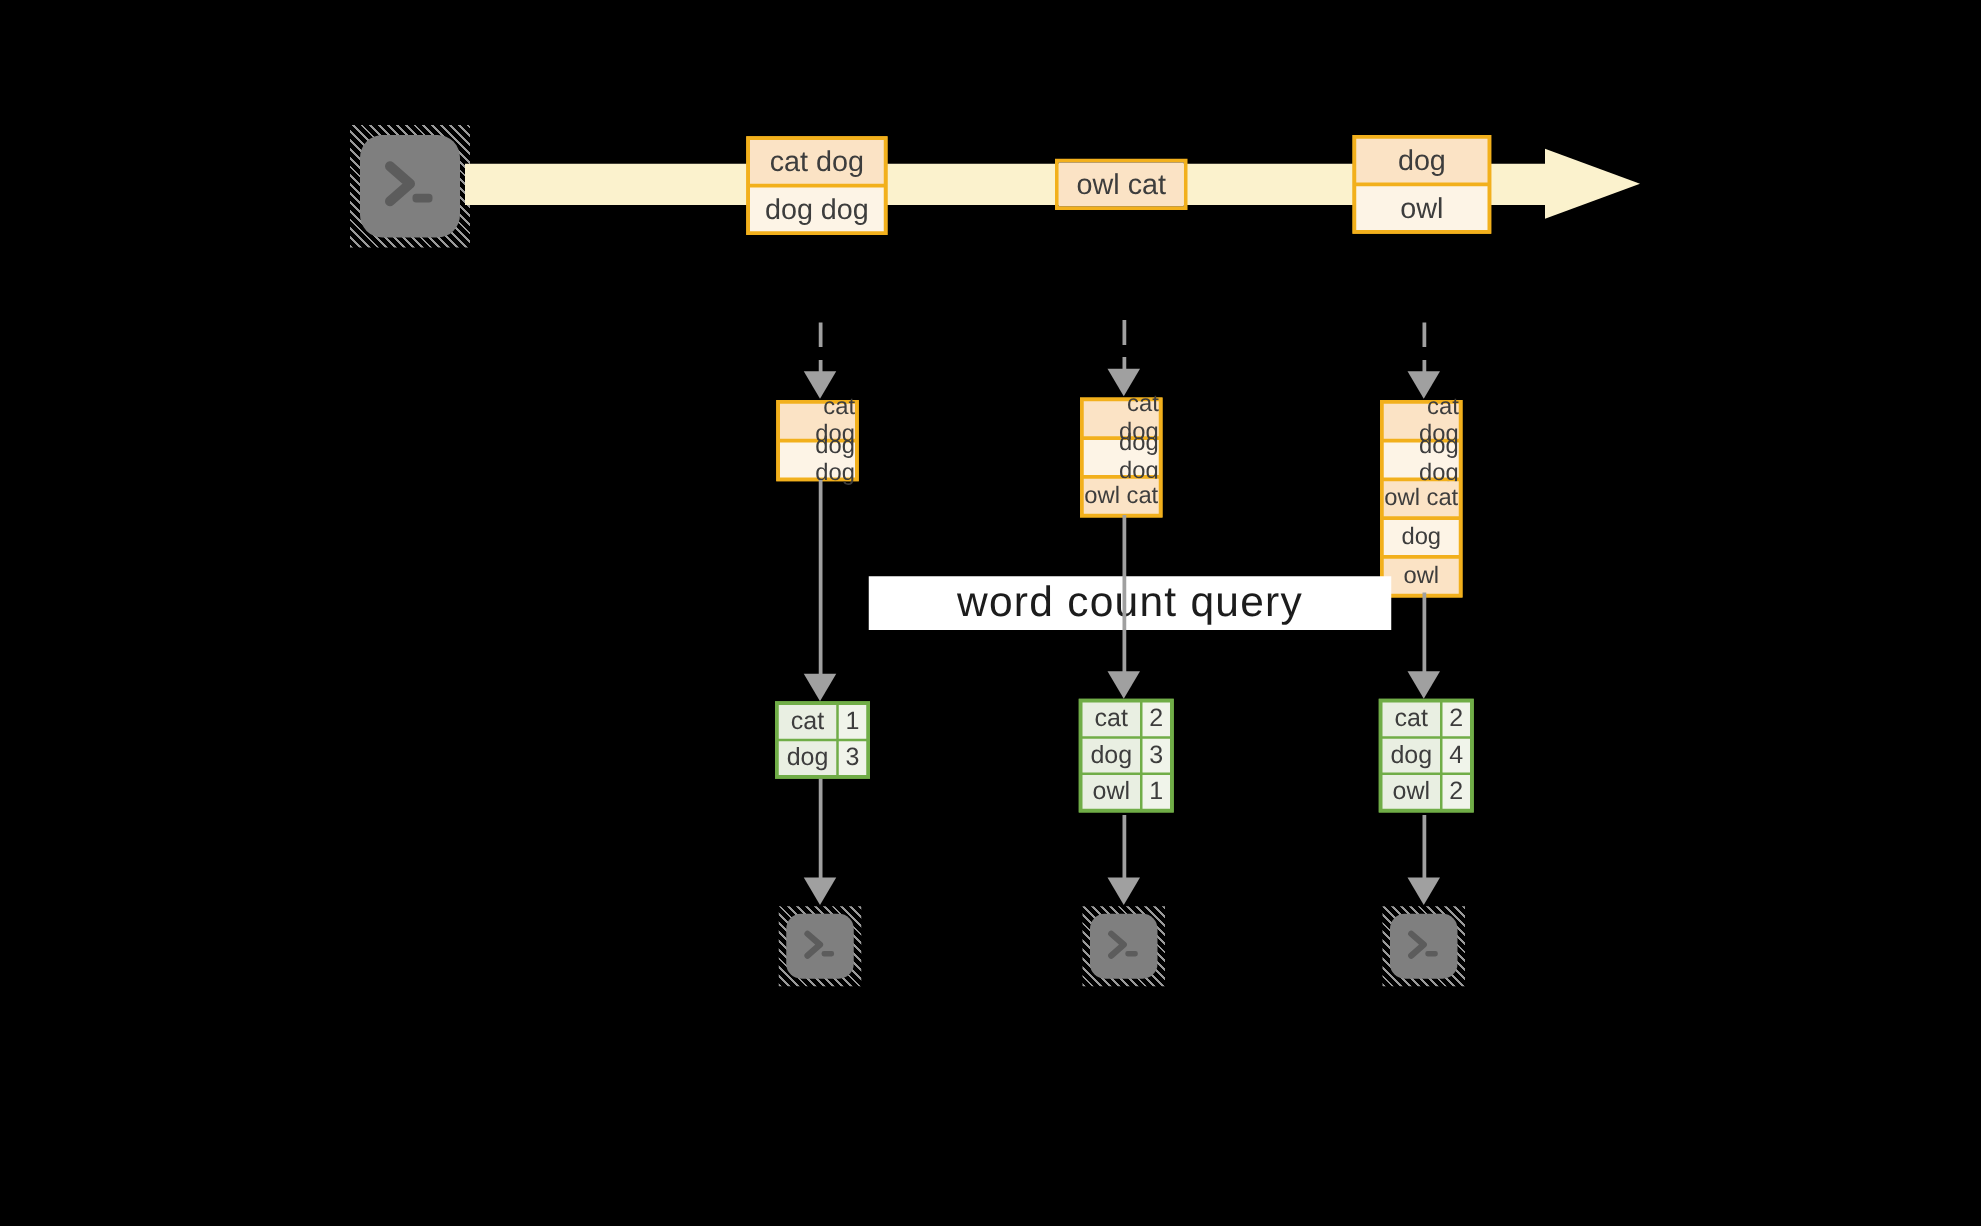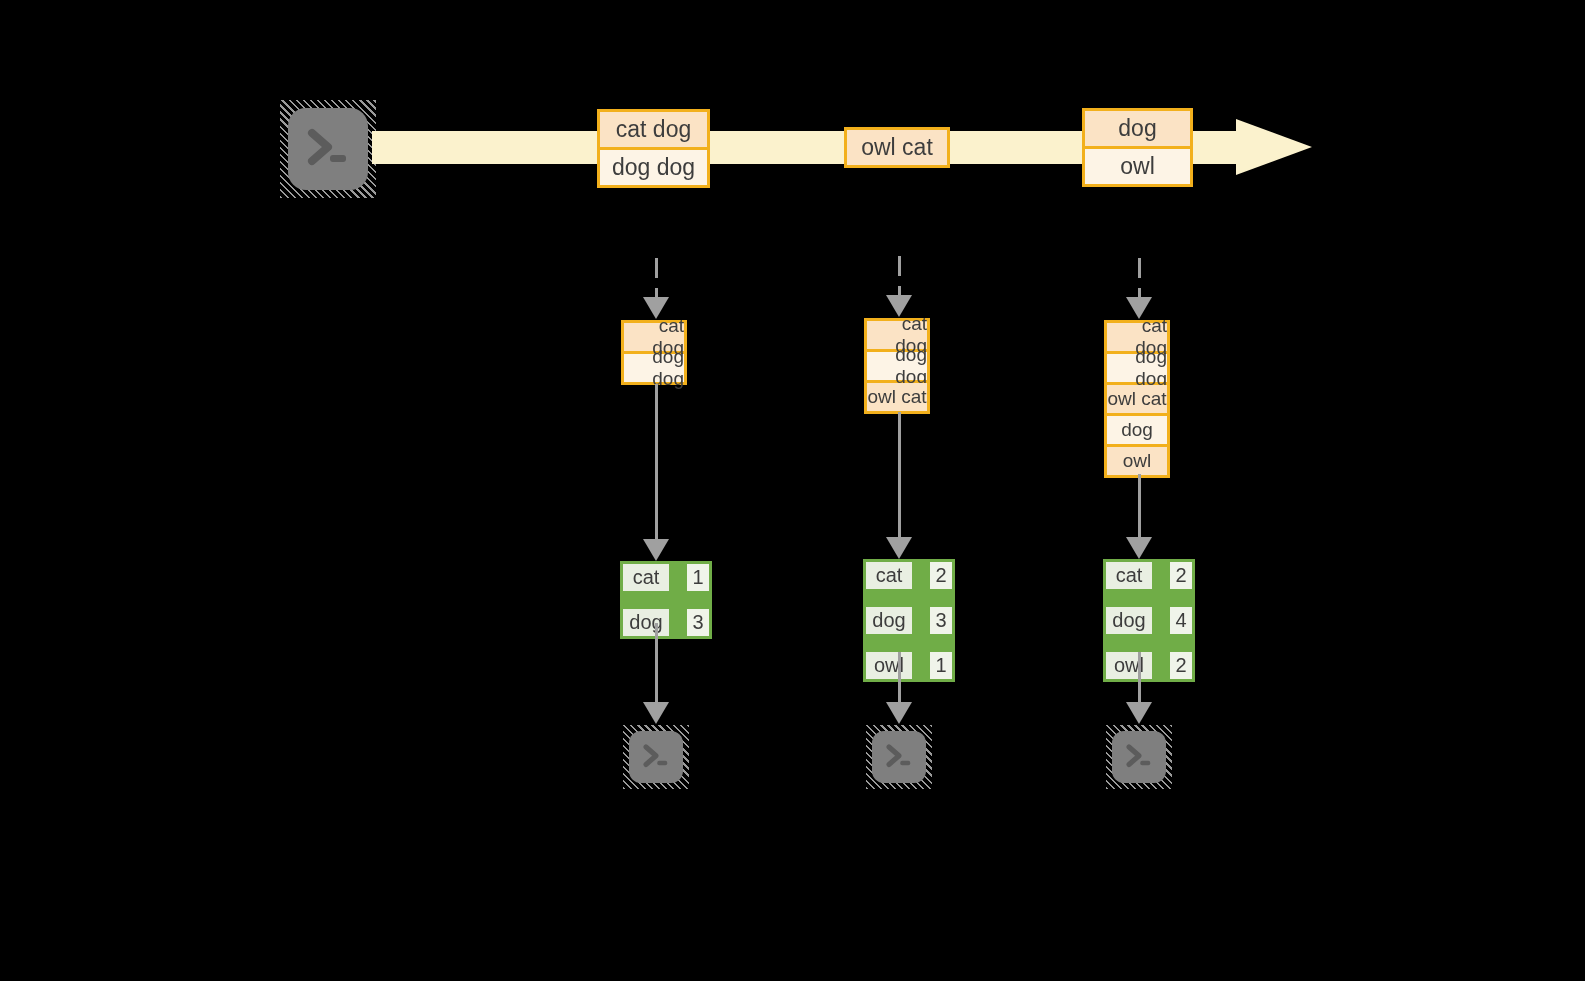--- a/index.html
+++ b/index.html
@@ -36,21 +36,21 @@
          border-left:13px solid transparent;border-right:13px solid transparent;
          border-top:22px solid #a0a0a0;}
 
   
   .query-box{position:absolute;background:#ffffff;z-index:4;
              display:flex;align-items:center;justify-content:center;}
   .query-box span{font-size:34px;color:#1c1c1c;letter-spacing:1px;}
 
   
   .gtable{position:absolute;border:3px solid #70ad47;background:#70ad47;
-          display:grid;grid-template-columns:46px 22px;gap:18px;box-sizing:content-box;}
+          display:grid;grid-template-columns:46px 22px;gap:2px;box-sizing:content-box;}
   .gcell{background:#e9efe2;display:flex;align-items:center;justify-content:center;
          height:27px;font-size:20px;color:#3d3d3d;}
   .gcell.gval{background:#f0f4ea;}
 </style>
 </head>
 <body>
 
 <div id="stage">
 
   <div class="term term-big" style="left:280px;top:100px;width:96px;height:98px;">
@@ -94,20 +94,23 @@
     <div class="orow">owl cat</div>
   </div>
   <div class="obox stack" style="left:1104px;top:320px;width:66px;">
     <div class="orow">cat dog</div>
     <div class="orow">dog dog</div>
     <div class="orow">owl cat</div>
     <div class="orow">dog</div>
     <div class="orow">owl</div>
   </div>
 
+  <div class="query-box" style="left:695px;top:461px;width:418px;height:43px;">
+    <span>word count query</span>
+  </div>
 
   <div class="vline" style="left:655px;top:384px;height:156px;"></div>
   <div class="ahead" style="left:643px;top:539px;"></div>
   <div class="vline" style="left:898px;top:412px;height:126px;"></div>
   <div class="ahead" style="left:886px;top:537px;"></div>
   <div class="vline" style="left:1138px;top:474px;height:64px;"></div>
   <div class="ahead" style="left:1126px;top:537px;"></div>
 
   <div class="gtable" style="left:620px;top:561px;">
     <div class="gcell">cat</div>

